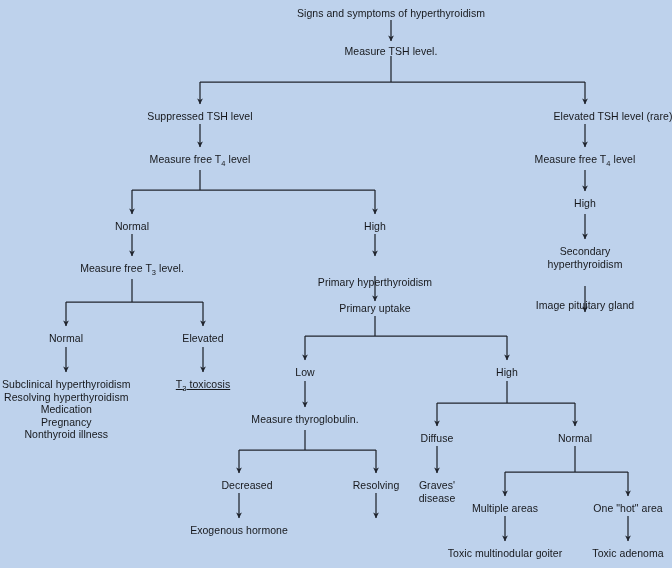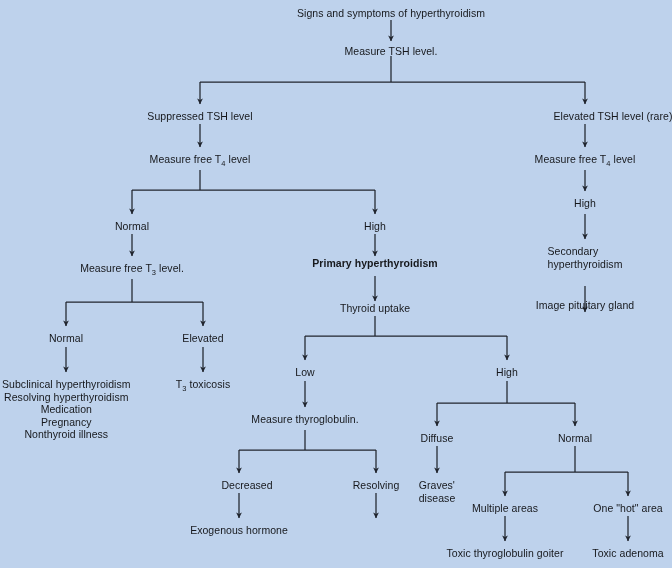--- a/index.html
+++ b/index.html
@@ -23,21 +23,21 @@
     height: 568px;
   }
   .node {
     position: absolute;
     font-size: 10.5px;
     line-height: 12.5px;
     white-space: pre;
     color: #16181c;
     letter-spacing: 0.05px;
   }
-  .node.c { transform: translateX(-50%); text-align: left; }
+  .node.c { transform: translateX(-50%); text-align: center; }
   .node.l { text-align: center; }
   .node sub {
     font-size: 7.5px;
     line-height: 0;
     vertical-align: baseline;
     position: relative;
     top: 2.5px;
   }
 </style>
 </head>
@@ -141,29 +141,29 @@
   <div class="node c" style="left:375px; top:220px;">High</div>
 
   <div class="node c" style="left:585px; top:197px;">High</div>
 
   <div class="node c" style="left:585px; top:245px;"><span>Secondary</span><br><span>hyperthyroidism</span></div>
 
   <div class="node c" style="left:585px; top:299px;">Image pituitary gland</div>
 
   <div class="node c" style="left:132px; top:262px;"><span>Measure free </span><span>T</span><sub>3</sub><span> level.</span></div>
 
-  <div class="node c" style="left:375px; top:257px;font-weight:bold;">Primary hyperthyroidism</div>
+  <div class="node c" style="left:375px; top:276px;">Primary hyperthyroidism</div>
 
   <div class="node c" style="left:66px; top:332px;">Normal</div>
 
   <div class="node c" style="left:203px; top:332px;">Elevated</div>
 
-  <div class="node c" style="left:375px; top:302px;">Thyroid uptake</div>
+  <div class="node c" style="left:375px; top:302px;">Primary uptake</div>
 
-  <div class="node c" style="left:203px; top:378px;"><span>T</span><sub>3</sub><span> toxicosis</span></div>
+  <div class="node c" style="left:203px; top:378px;text-decoration:underline;"><span>T</span><sub>3</sub><span> toxicosis</span></div>
 
   <div class="node l" style="left:2px; top:378px;"><span>Subclinical hyperthyroidism</span><br><span>Resolving hyperthyroidism</span><br><span>Medication</span><br><span>Pregnancy</span><br><span>Nonthyroid illness</span></div>
 
   <div class="node c" style="left:305px; top:366px;">Low</div>
 
   <div class="node c" style="left:507px; top:366px;">High</div>
 
   <div class="node c" style="left:305px; top:413px;">Measure thyroglobulin.</div>
 
   <div class="node c" style="left:437px; top:432px;">Diffuse</div>
@@ -176,17 +176,17 @@
 
   <div class="node c" style="left:437px; top:479px;"><span>Graves'</span><br><span>disease</span></div>
 
   <div class="node c" style="left:505px; top:502px;">Multiple areas</div>
 
   <div class="node c" style="left:628px; top:502px;">One "hot" area</div>
 
   <div class="node c" style="left:239px; top:524px;">Exogenous hormone</div>
 
 
-  <div class="node c" style="left:505px; top:547px;">Toxic thyroglobulin goiter</div>
+  <div class="node c" style="left:505px; top:547px;">Toxic multinodular goiter</div>
 
   <div class="node c" style="left:628px; top:547px;">Toxic adenoma</div>
 
 </div>
 
 </body></html>

